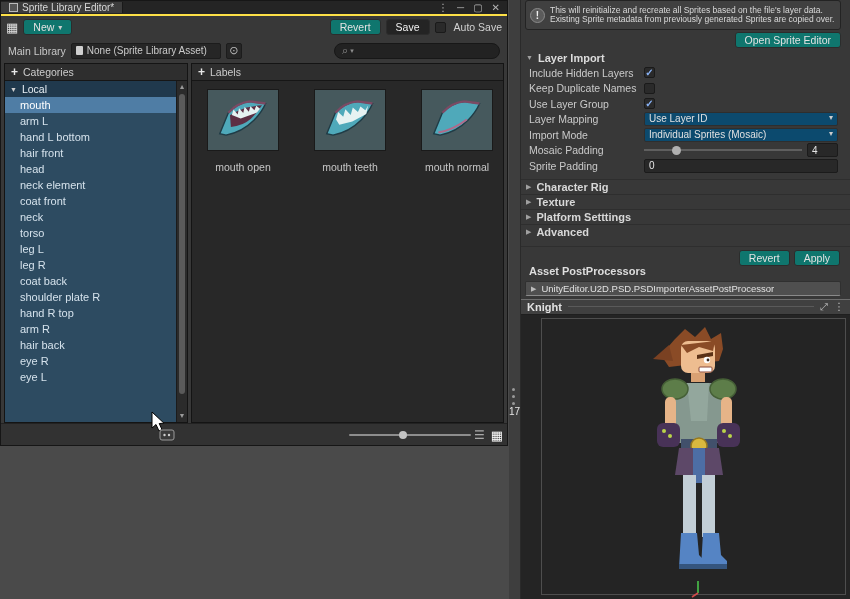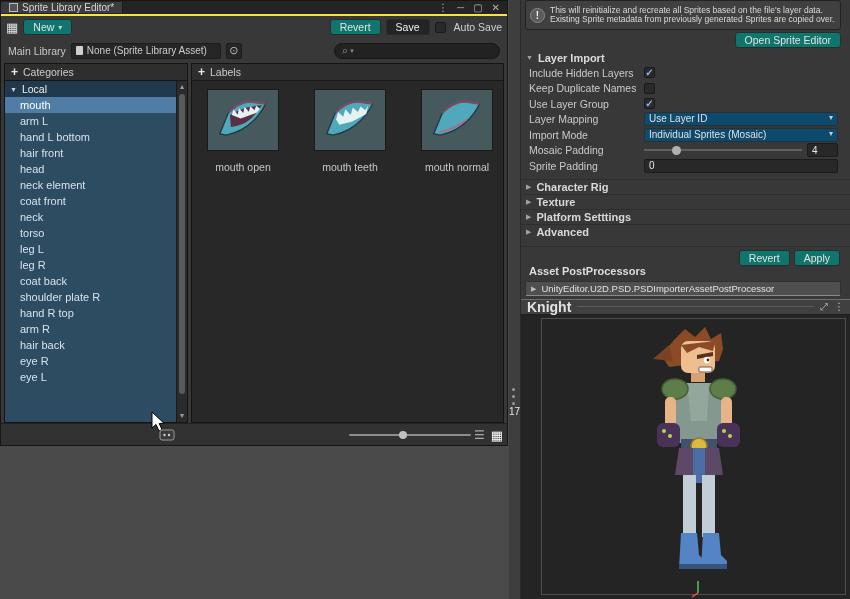--- a/index.html
+++ b/index.html
@@ -89,21 +89,21 @@
   .numfield{height:14px;background:#282828;border:1px solid #1b1b1b;border-radius:2px;color:#e6e6e6;font-size:10px;display:flex;align-items:center;padding:0 4px}
   .slider{position:relative;flex:1;height:14px;margin-right:5px}
   .slider .track{position:absolute;left:0;right:0;top:6px;height:2px;background:#5f5f5f}
   .slider .handle{position:absolute;top:2.5px;left:18%;width:9px;height:9px;border-radius:50%;background:#b0b0b0}
   .fold{height:15px;border-top:1px solid #2e2e2e;display:flex;align-items:center;gap:5px;padding:0 5px;font-weight:bold;color:#d8d8d8;font-size:11px}
   .fold .tri{font-size:7px;color:#a0a0a0;font-weight:normal}
   .apply-row{height:18px;margin-top:7px;display:flex;justify-content:flex-end;gap:4px;padding-right:10px;border-top:1px solid #2e2e2e;padding-top:3px}
   .app-title{margin-top:1px;padding:0 8px;font-weight:bold;font-size:11px;color:#dedede;height:14px}
   .pp-strip{margin:2px 9px 0 4px;height:15px;background:#4f4f4f;border:1px solid #303030;border-bottom:1px solid #8a8a8a;border-radius:2px;display:flex;align-items:center;gap:5px;padding:0 5px;font-size:9.5px;color:#e2e2e2;white-space:nowrap;overflow:hidden}
   .preview-header{margin-top:3px;height:16px;background:#404040;border-top:1px solid #6e6e6e;border-bottom:1px solid #1f1f1f;display:flex;align-items:center;gap:6px;padding:0 6px}
-  .preview-header .ttl{font-weight:bold;font-size:14px;color:#e2e2e2}
+  .preview-header .ttl{font-weight:bold;font-size:11px;color:#e2e2e2}
   .preview-header .rule{flex:1;height:1px;background:#5a5a5a}
   .preview-header .ic{color:#c2c2c2;font-size:10px}
   .preview-body{flex:1;background:#242424;position:relative;overflow:hidden}
   .preview-frame{position:absolute;left:20px;top:3px;right:4px;bottom:4px;border:1px solid #4e4e4e}
   .knight{position:absolute;left:118px;top:10px}
   .axis{position:absolute;left:168px;bottom:1px}
   .cursor{position:absolute;left:150px;top:411px;pointer-events:none}
 </style>
 </head>
 <body>

